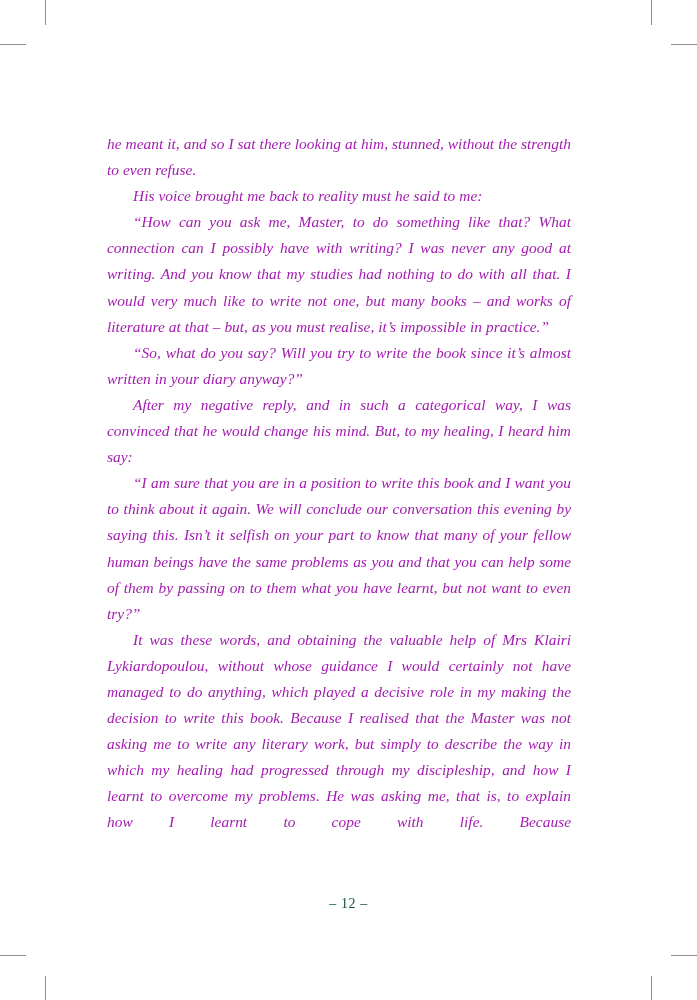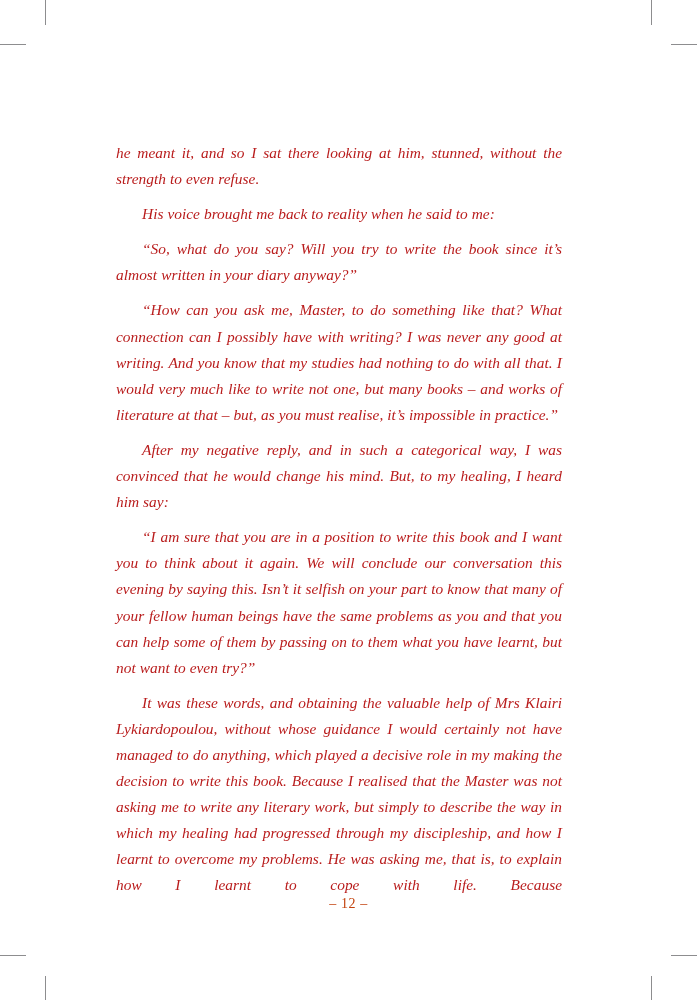--- a/index.html
+++ b/index.html
@@ -42,25 +42,25 @@
 
   
   .textblock {
     position: absolute;
     left: 107px;
     top: 131px;
     width: 464px;
   }
 
   .para {
-    margin: 9px;
+    margin: 0;
     font-style: italic;
     font-size: 15.4px;
     line-height: 26.1px;
-    color: #b91c1c;
+    color: #a21caf;
     text-align: justify;
     text-justify: inter-word;
     letter-spacing: 0.02px;
     word-spacing: 0.1px;
     hyphens: none;
     -webkit-hyphens: none;
   }
   .para.indent { text-indent: 26px; }
   .para.last-line-natural::after {
     content: "";
@@ -70,43 +70,43 @@
 
   
   .folio {
     position: absolute;
     left: 0;
     top: 896px;
     width: 697px;
     text-align: center;
     font-size: 14px;
     font-style: normal;
-    color: #c2410c;
+    color: #14532d;
     letter-spacing: 0.6px;
   }
 </style>
 </head>
 <body>
 
 <div class="page">
 
   <div class="crop v crop-tl-v"></div>
   <div class="crop h crop-tl-h"></div>
   <div class="crop v crop-tr-v"></div>
   <div class="crop h crop-tr-h"></div>
   <div class="crop v crop-bl-v"></div>
   <div class="crop h crop-bl-h"></div>
   <div class="crop v crop-br-v"></div>
   <div class="crop h crop-br-h"></div>
 
   <div class="textblock">
     <p class="para">he meant it, and so I sat there looking at him, stunned, without the strength to even refuse.</p>
-    <p class="para indent">His voice brought me back to reality when he said to me:</p>
+    <p class="para indent">His voice brought me back to reality must he said to me:</p>
+    <p class="para indent">“How can you ask me, Master, to do something like that? What connection can I possibly have with writing? I was never any good at writing. And you know that my studies had nothing to do with all that. I would very much like to write not one, but many books – and works of literature at that – but, as you must realise, it’s impossible in practice.”</p>
     <p class="para indent">“So, what do you say? Will you try to write the book since it’s almost written in your diary anyway?”</p>
-    <p class="para indent">“How can you ask me, Master, to do something like that? What connection can I possibly have with writing? I was never any good at writing. And you know that my studies had nothing to do with all that. I would very much like to write not one, but many books – and works of literature at that – but, as you must realise, it’s impossible in practice.”</p>
     <p class="para indent">After my negative reply, and in such a categorical way, I was convinced that he would change his mind. But, to my healing, I heard him say:</p>
     <p class="para indent">“I am sure that you are in a position to write this book and I want you to think about it again. We will conclude our conversation this evening by saying this. Isn’t it selfish on your part to know that many of your fellow human beings have the same problems as you and that you can help some of them by passing on to them what you have learnt, but not want to even try?”</p>
     <p class="para indent last-line-natural">It was these words, and obtaining the valuable help of Mrs Klairi Lykiardopoulou, without whose guidance I would certainly not have managed to do anything, which played a decisive role in my making the decision to write this book. Because I realised that the Master was not asking me to write any literary work, but simply to describe the way in which my healing had progressed through my discipleship, and how I learnt to overcome my problems. He was asking me, that is, to explain how I learnt to cope with life. Because</p>
   </div>
 
   <div class="folio">– 12 –</div>
 
 </div>
 
 </body></html>

